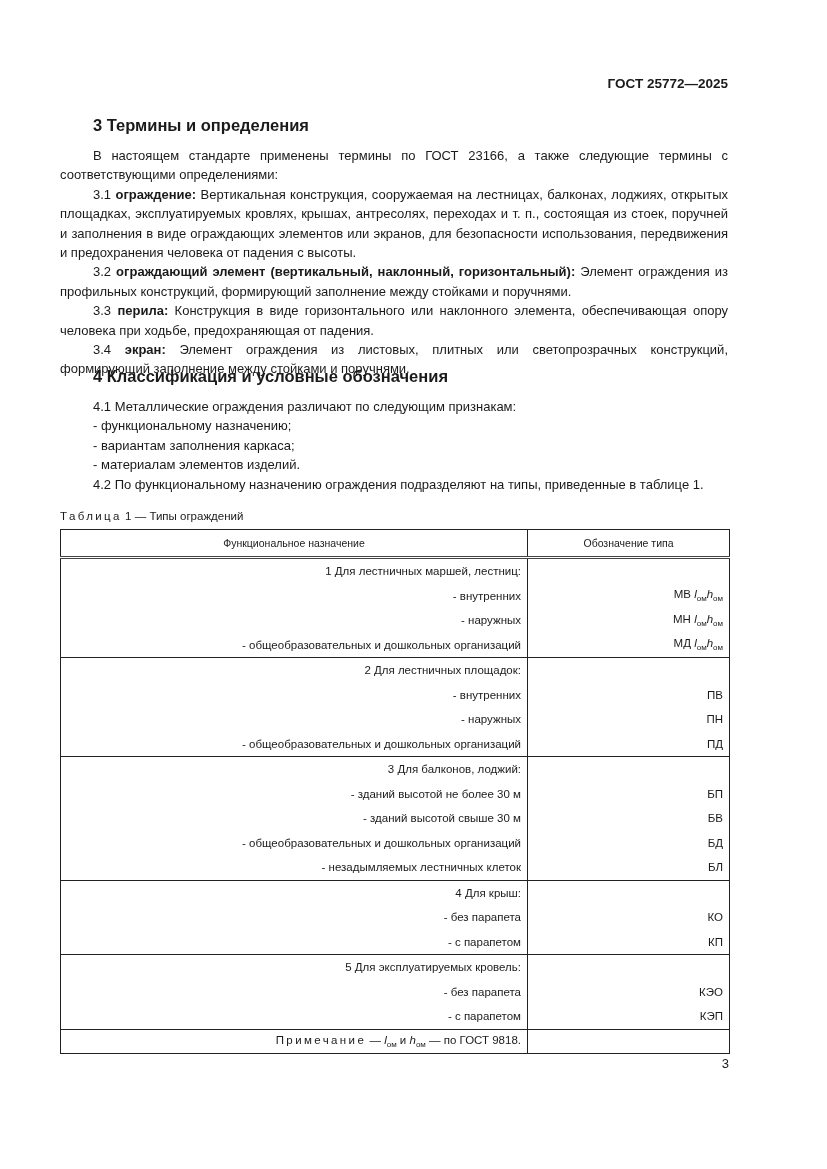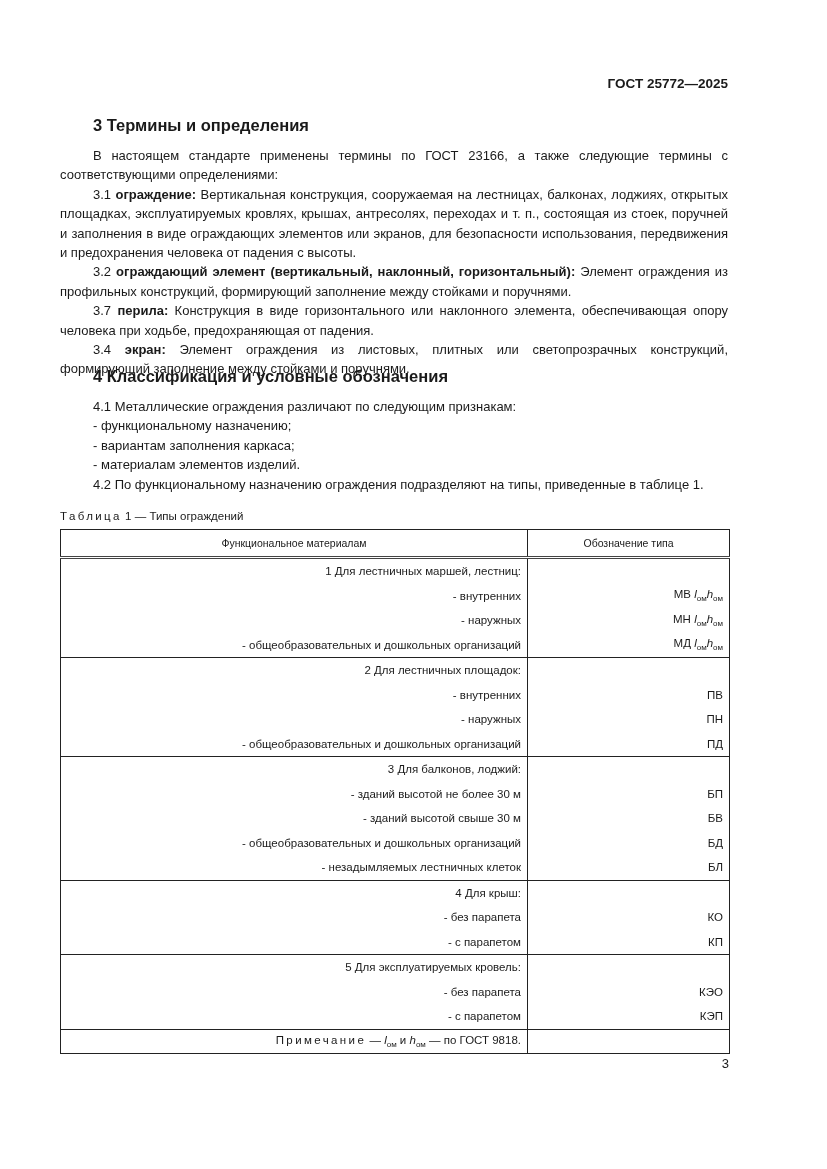--- a/index.html
+++ b/index.html
@@ -32,21 +32,21 @@
 
 <div class="header-code">ГОСТ 25772—2025</div>
 
 <div class="content">
   <h2 style="top:116px;">3 Термины и определения</h2>
 
   <div class="block" style="top:146px;">
     <p class="para">В настоящем стандарте применены термины по ГОСТ 23166, а также следующие термины с соответствующими определениями:</p>
     <p class="para"><span>3.1</span> <b>ограждение:</b> <span>Вертикальная конструкция, сооружаемая на лестницах, балконах, лоджиях, открытых площадках, эксплуатируемых кровлях, крышах, антресолях, переходах и т. п., состоящая из стоек, поручней и заполнения в виде ограждающих элементов или экранов, для безопасности использования, передвижения и предохранения человека от падения с высоты.</span></p>
     <p class="para"><span>3.2</span> <b>ограждающий элемент (вертикальный, наклонный, горизонтальный):</b> <span>Элемент ограждения из профильных конструкций, формирующий заполнение между стойками и поручнями.</span></p>
-    <p class="para"><span>3.7</span> <b>перила:</b> <span>Конструкция в виде горизонтального или наклонного элемента, обеспечивающая опору человека при ходьбе, предохраняющая от падения.</span></p>
+    <p class="para"><span>3.3</span> <b>перила:</b> <span>Конструкция в виде горизонтального или наклонного элемента, обеспечивающая опору человека при ходьбе, предохраняющая от падения.</span></p>
     <p class="para"><span>3.4</span> <b>экран:</b> <span>Элемент ограждения из листовых, плитных или светопрозрачных конструкций, формирующий заполнение между стойками и поручнями.</span></p>
   </div>
 
   <h2 style="top:367px;">4 Классификация и условные обозначения</h2>
 
   <div class="block" style="top:397px;">
     <p class="para">4.1 Металлические ограждения различают по следующим признакам:</p>
     <p class="list-line">- функциональному назначению;</p>
     <p class="list-line">- вариантам заполнения каркаса;</p>
     <p class="list-line">- материалам элементов изделий.</p>
@@ -54,21 +54,21 @@
   </div>
 
   <div class="caption">
     <span class="spaced">Таблица</span>
     <span>1 — Типы ограждений</span>
   </div>
 
   <table class="types">
     <thead>
       <tr>
-        <th>Функциональное материалам</th>
+        <th>Функциональное назначение</th>
         <th>Обозначение типа</th>
       </tr>
     </thead>
     <tbody id="tbody">
         <tr>
           <td class="c1">1 Для лестничных маршей, лестниц:</td>
           <td class="c2"></td>
         </tr>
         <tr class="">
           <td class="c1">- внутренних</td>

